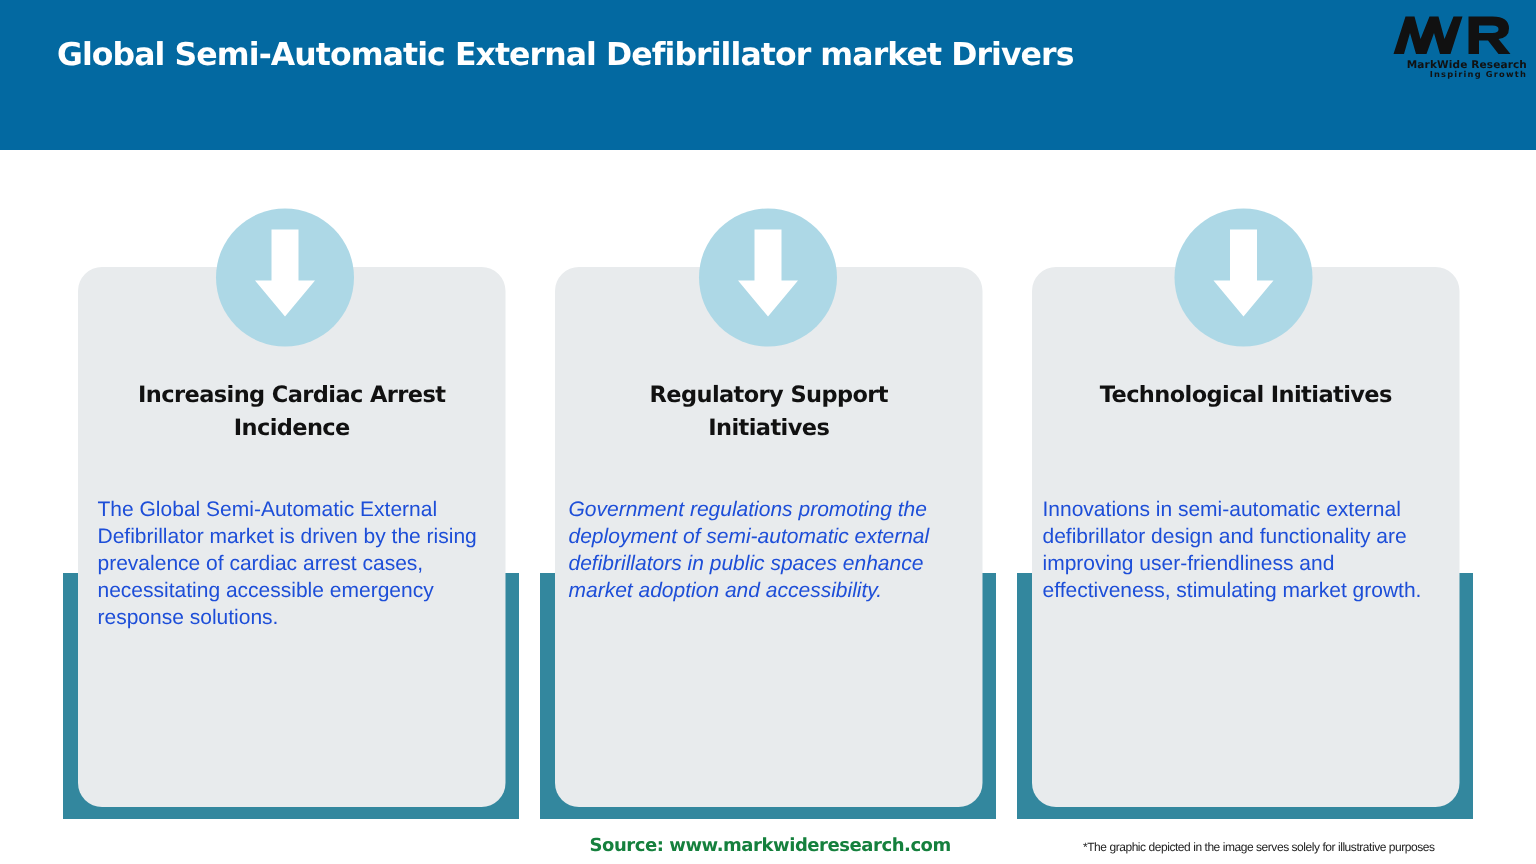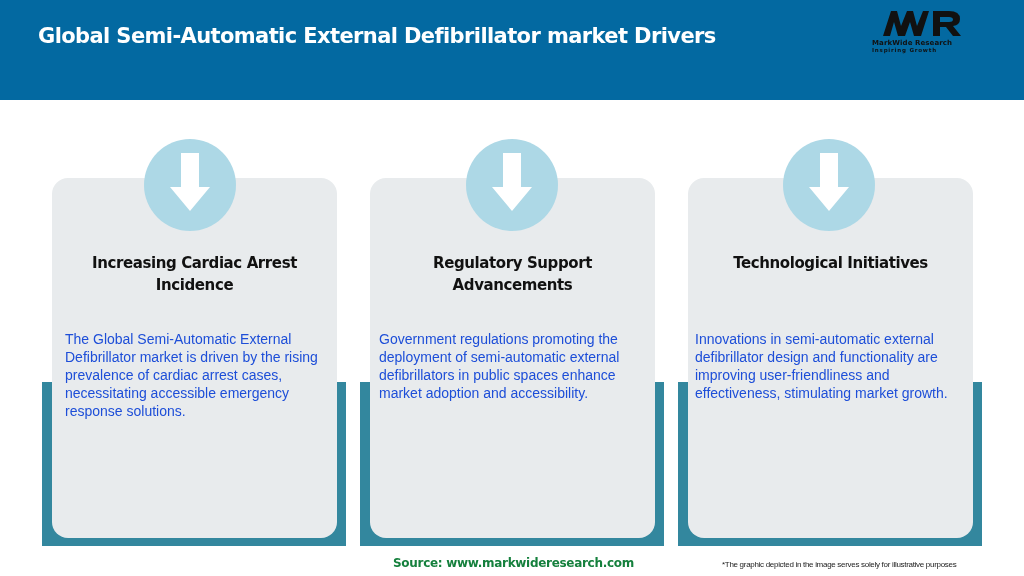--- a/index.html
+++ b/index.html
@@ -9,22 +9,22 @@
   .header {
     position: absolute; left: 0; top: 0; width: 1024px; height: 100px;
     background: #0369a1;
   }
   .header-title {
     position: absolute; left: 38px; top: 24px;
     color: #ffffff; font-family: "DejaVu Sans", sans-serif; font-weight: bold;
     font-size: 21px; letter-spacing: -0.6px;
   }
   .logo {
-    position: absolute; left: 872px; top: 8px; width: 100px; height: 52px;
-    text-align: left;
+    position: absolute; left: 918px; top: 8px; width: 100px; height: 52px;
+    text-align: right;
   }
   .logo-mark { display: block; margin: 0 auto; }
   .logo-name {
     display: block; font-family: "DejaVu Sans", sans-serif; font-weight: bold;
     font-size: 7px; color: #111; margin-top: 1px; letter-spacing: 0.1px;
   }
   .logo-tag {
     display: block; font-family: "DejaVu Sans", sans-serif; font-weight: bold;
     font-size: 5.5px; color: #111; letter-spacing: 0.8px;
   }
@@ -87,22 +87,22 @@
   <div class="card-body">The Global Semi-Automatic External Defibrillator market is driven by the rising prevalence of cardiac arrest cases, necessitating accessible emergency response solutions.</div>
 </div>
 <div class="circle" style="left:144px;">
   <svg width="92" height="92" viewBox="0 0 92 92">
     <path d="M37 14 H55 V48 H66 L46 72 L26 48 H37 Z" fill="#ffffff"></path>
   </svg>
 </div>
 
 <div class="backing" style="left:360px;"></div>
 <div class="card" style="left:370px;">
-  <div class="card-title">Regulatory Support Advancements</div>
-  <div class="card-body" style="left:9px;">Government regulations promoting the deployment of semi-automatic external defibrillators in public spaces enhance market adoption and accessibility.</div>
+  <div class="card-title">Regulatory Support Initiatives</div>
+  <div class="card-body" style="left:9px;font-style:italic;">Government regulations promoting the deployment of semi-automatic external defibrillators in public spaces enhance market adoption and accessibility.</div>
 </div>
 <div class="circle" style="left:466px;">
   <svg width="92" height="92" viewBox="0 0 92 92">
     <path d="M37 14 H55 V48 H66 L46 72 L26 48 H37 Z" fill="#ffffff"></path>
   </svg>
 </div>
 
 <div class="backing" style="left:678px;"></div>
 <div class="card" style="left:688px;">
   <div class="card-title">Technological Initiatives</div>

